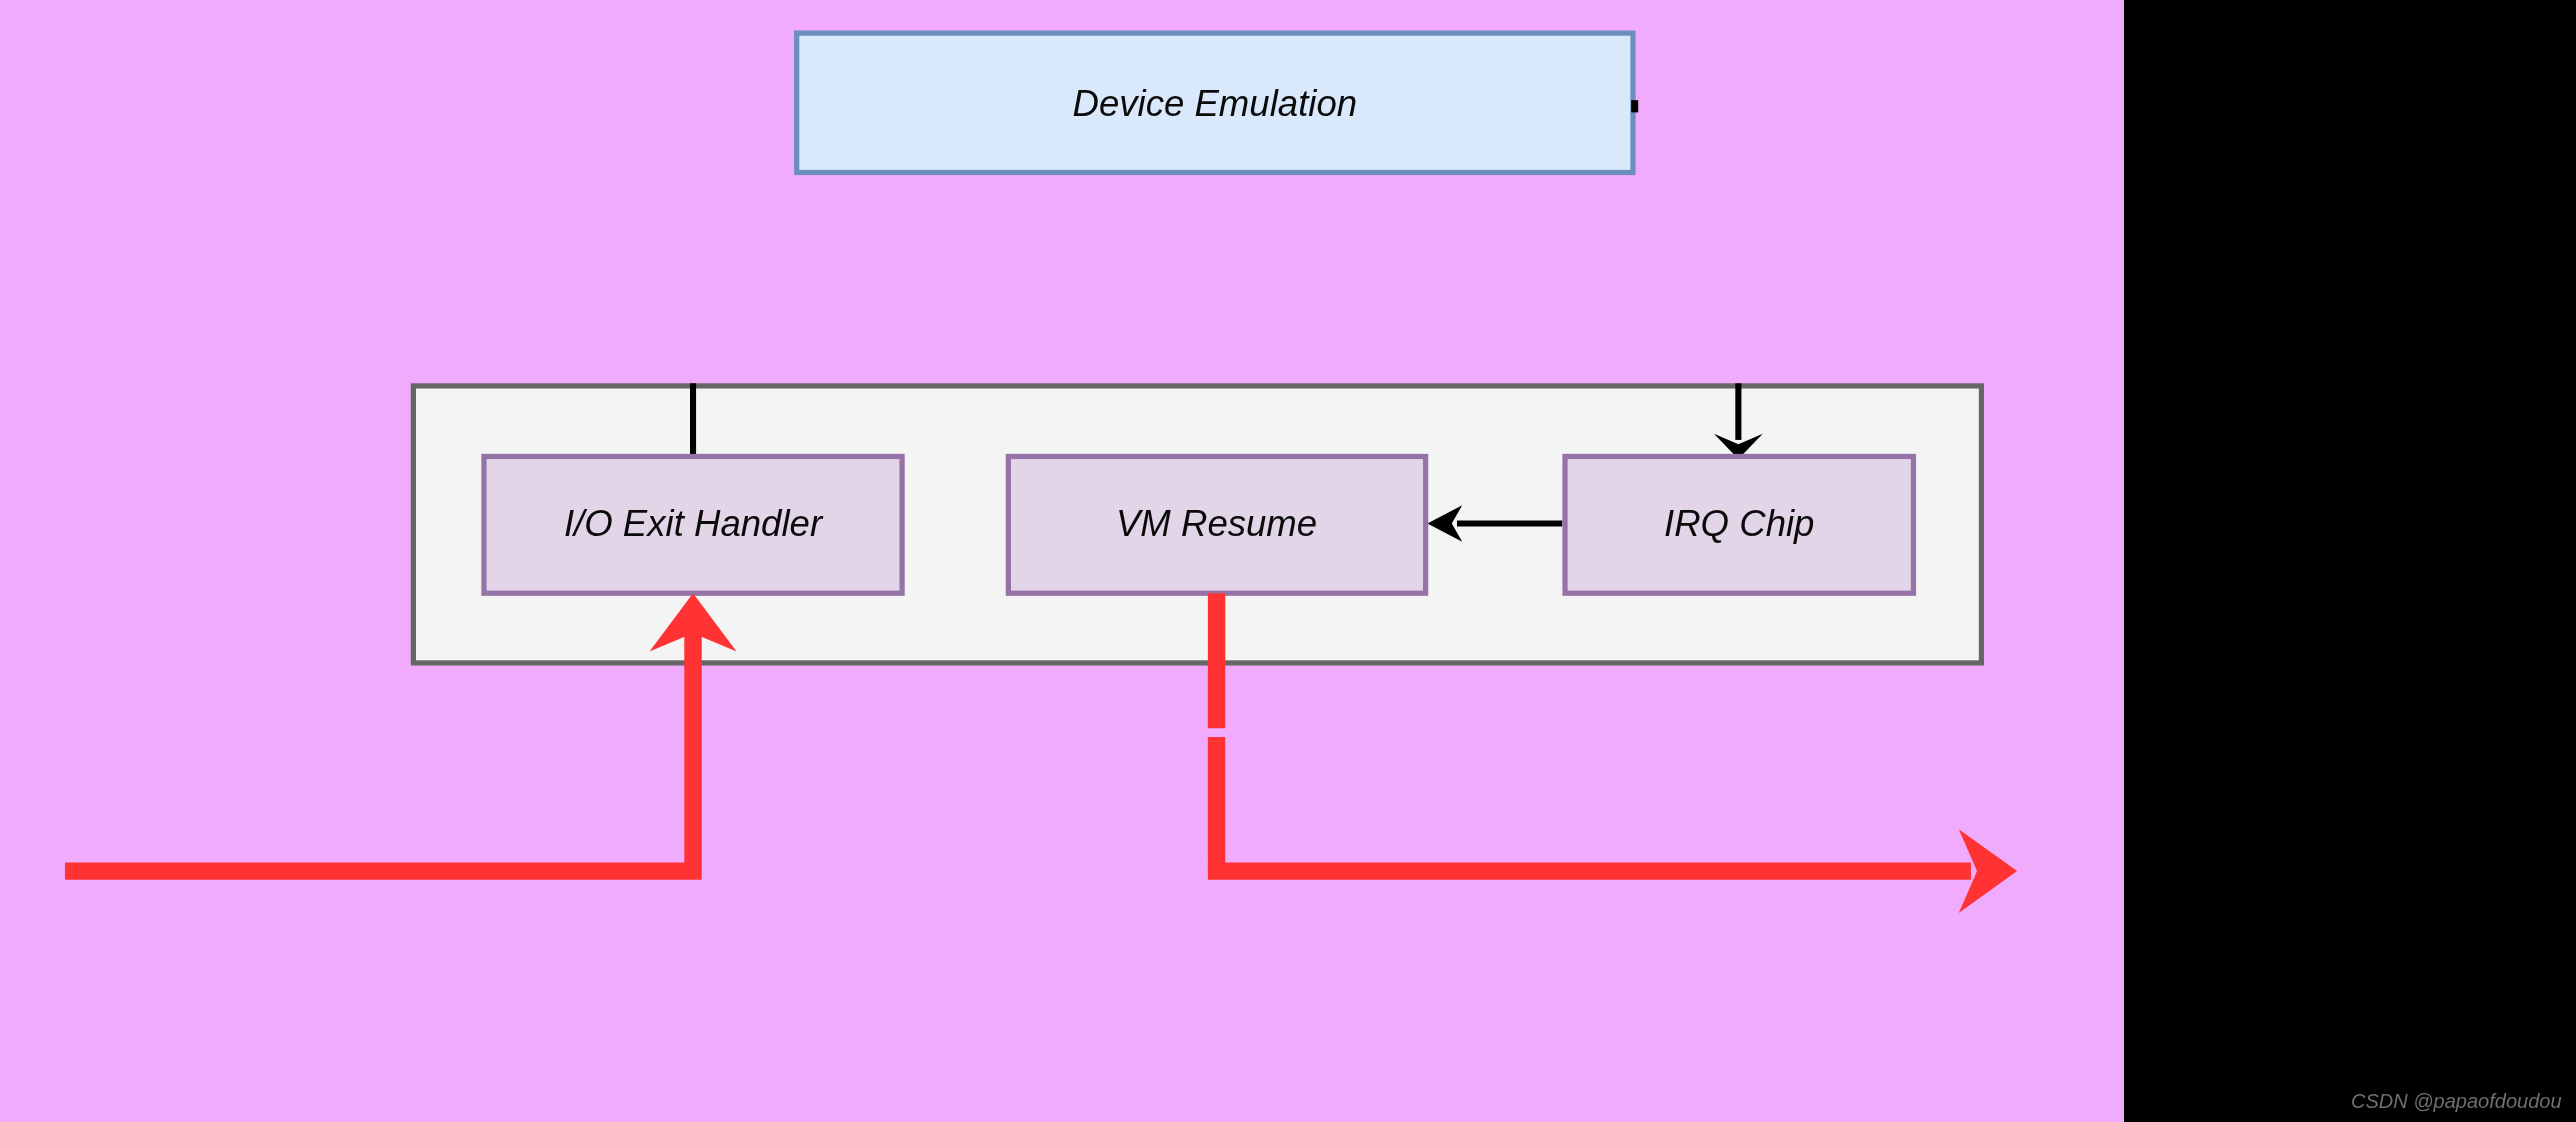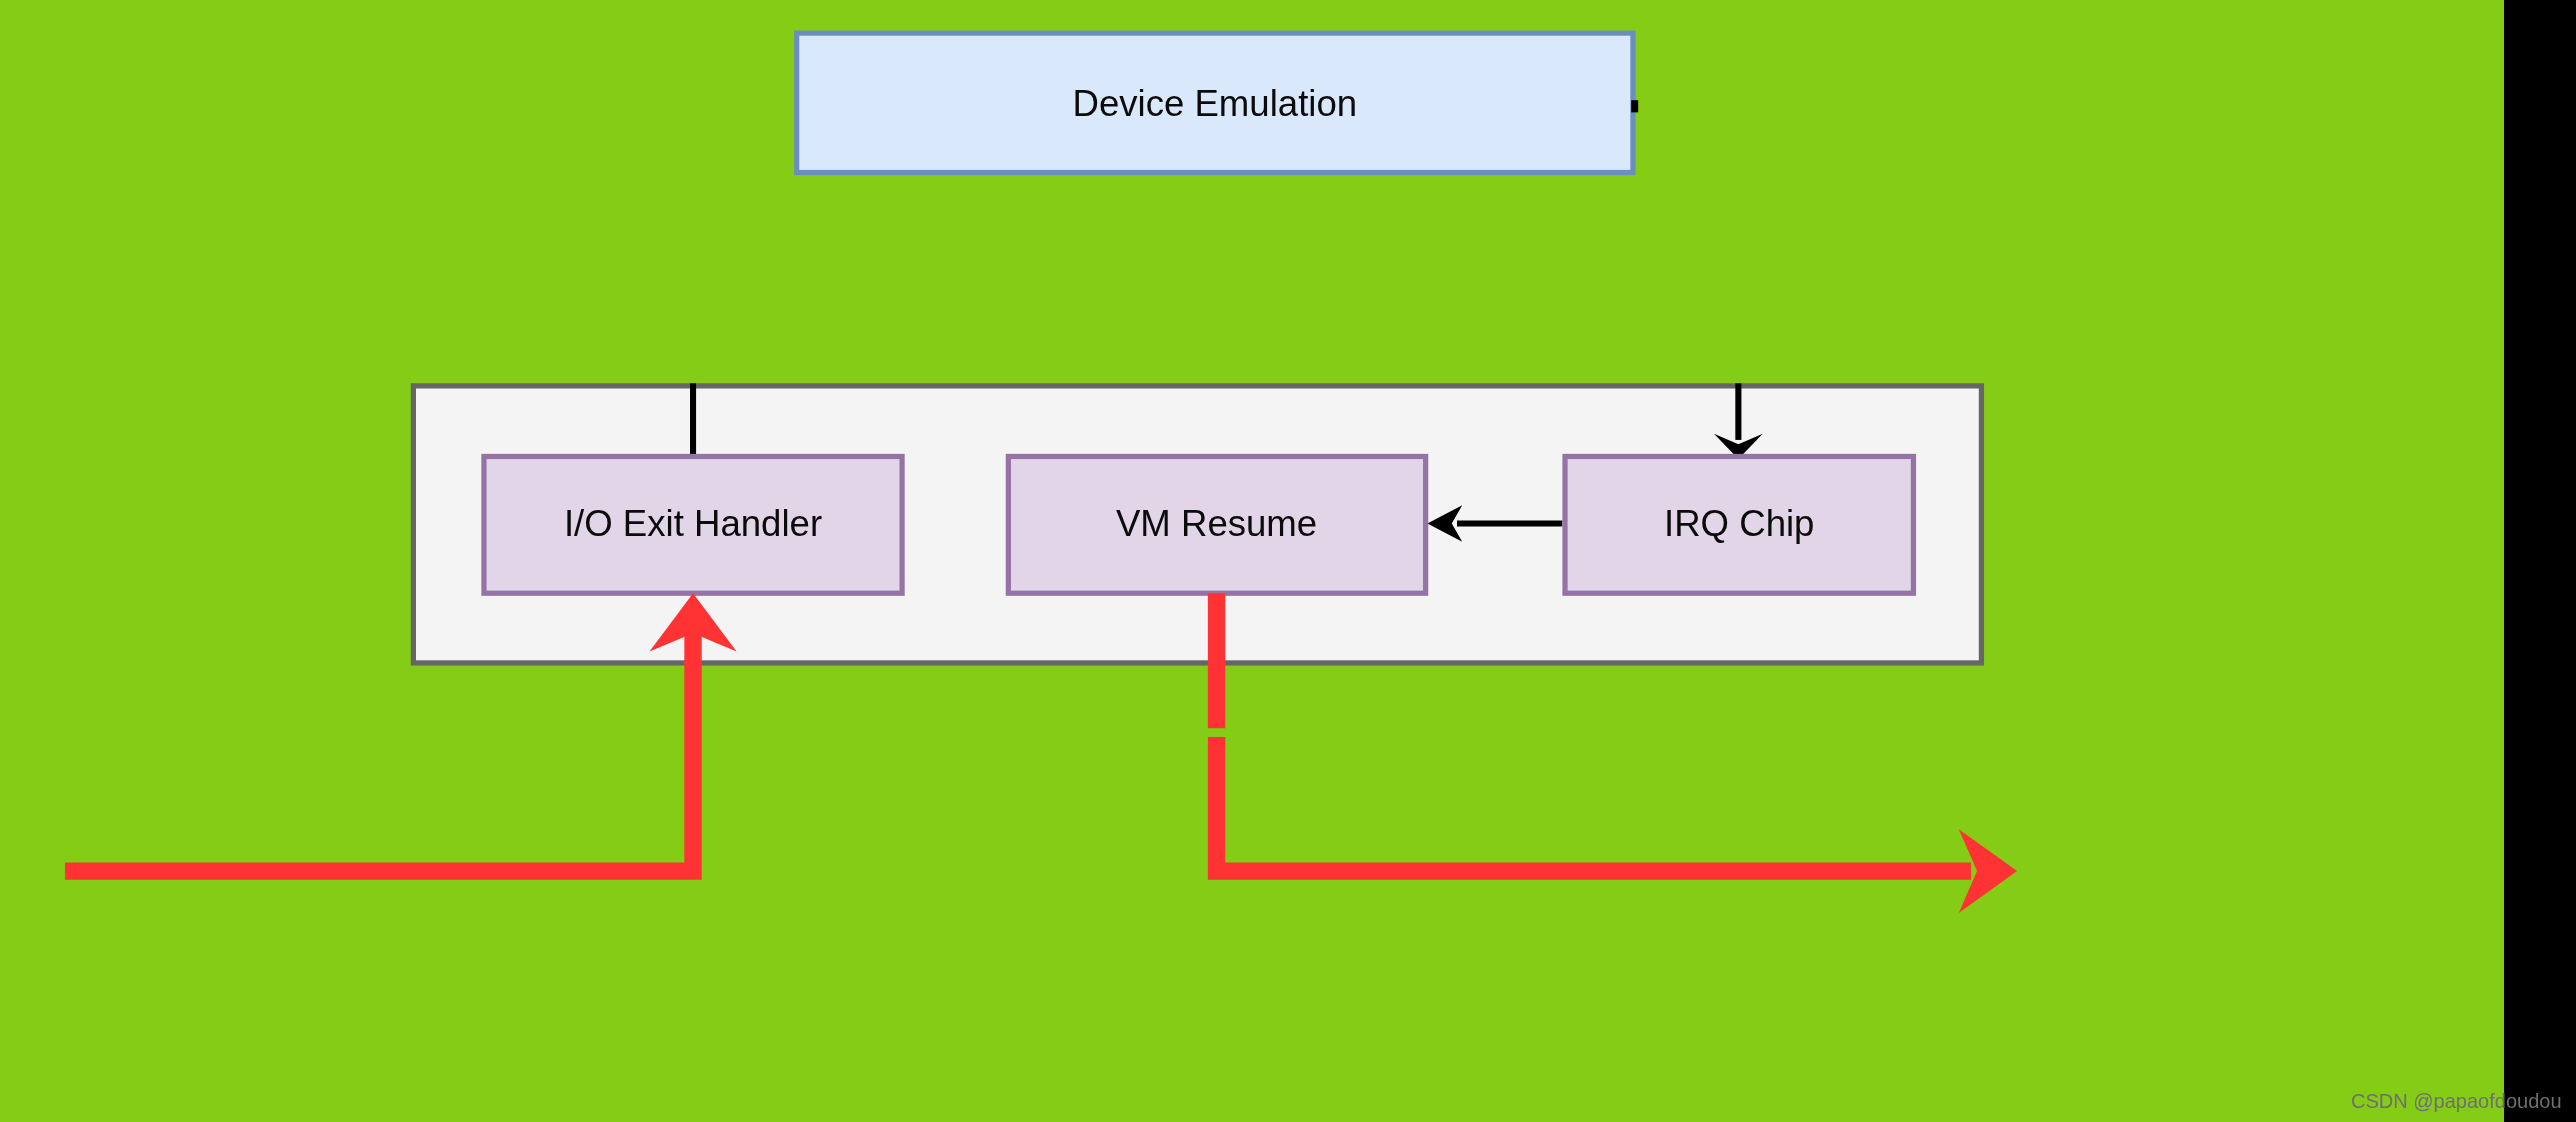--- a/index.html
+++ b/index.html
@@ -8,23 +8,24 @@
     background: #000000;
   }
   body {
     width: 2576px;
     height: 1122px;
     overflow: hidden;
     font-family: "Liberation Sans", sans-serif;
   }
   #stage {
     position: relative;
-    width: 2504px;
+    width: 2124px;
     height: 1122px;
-    background: #84cc16;
+    background: #f0abfc;
+    font-style: italic;
   }
   #diagram-svg {
     position: absolute;
     left: 0;
     top: 0;
     width: 2576px;
     height: 1122px;
   }
   .node-label {
     font-family: "Liberation Sans", sans-serif;

